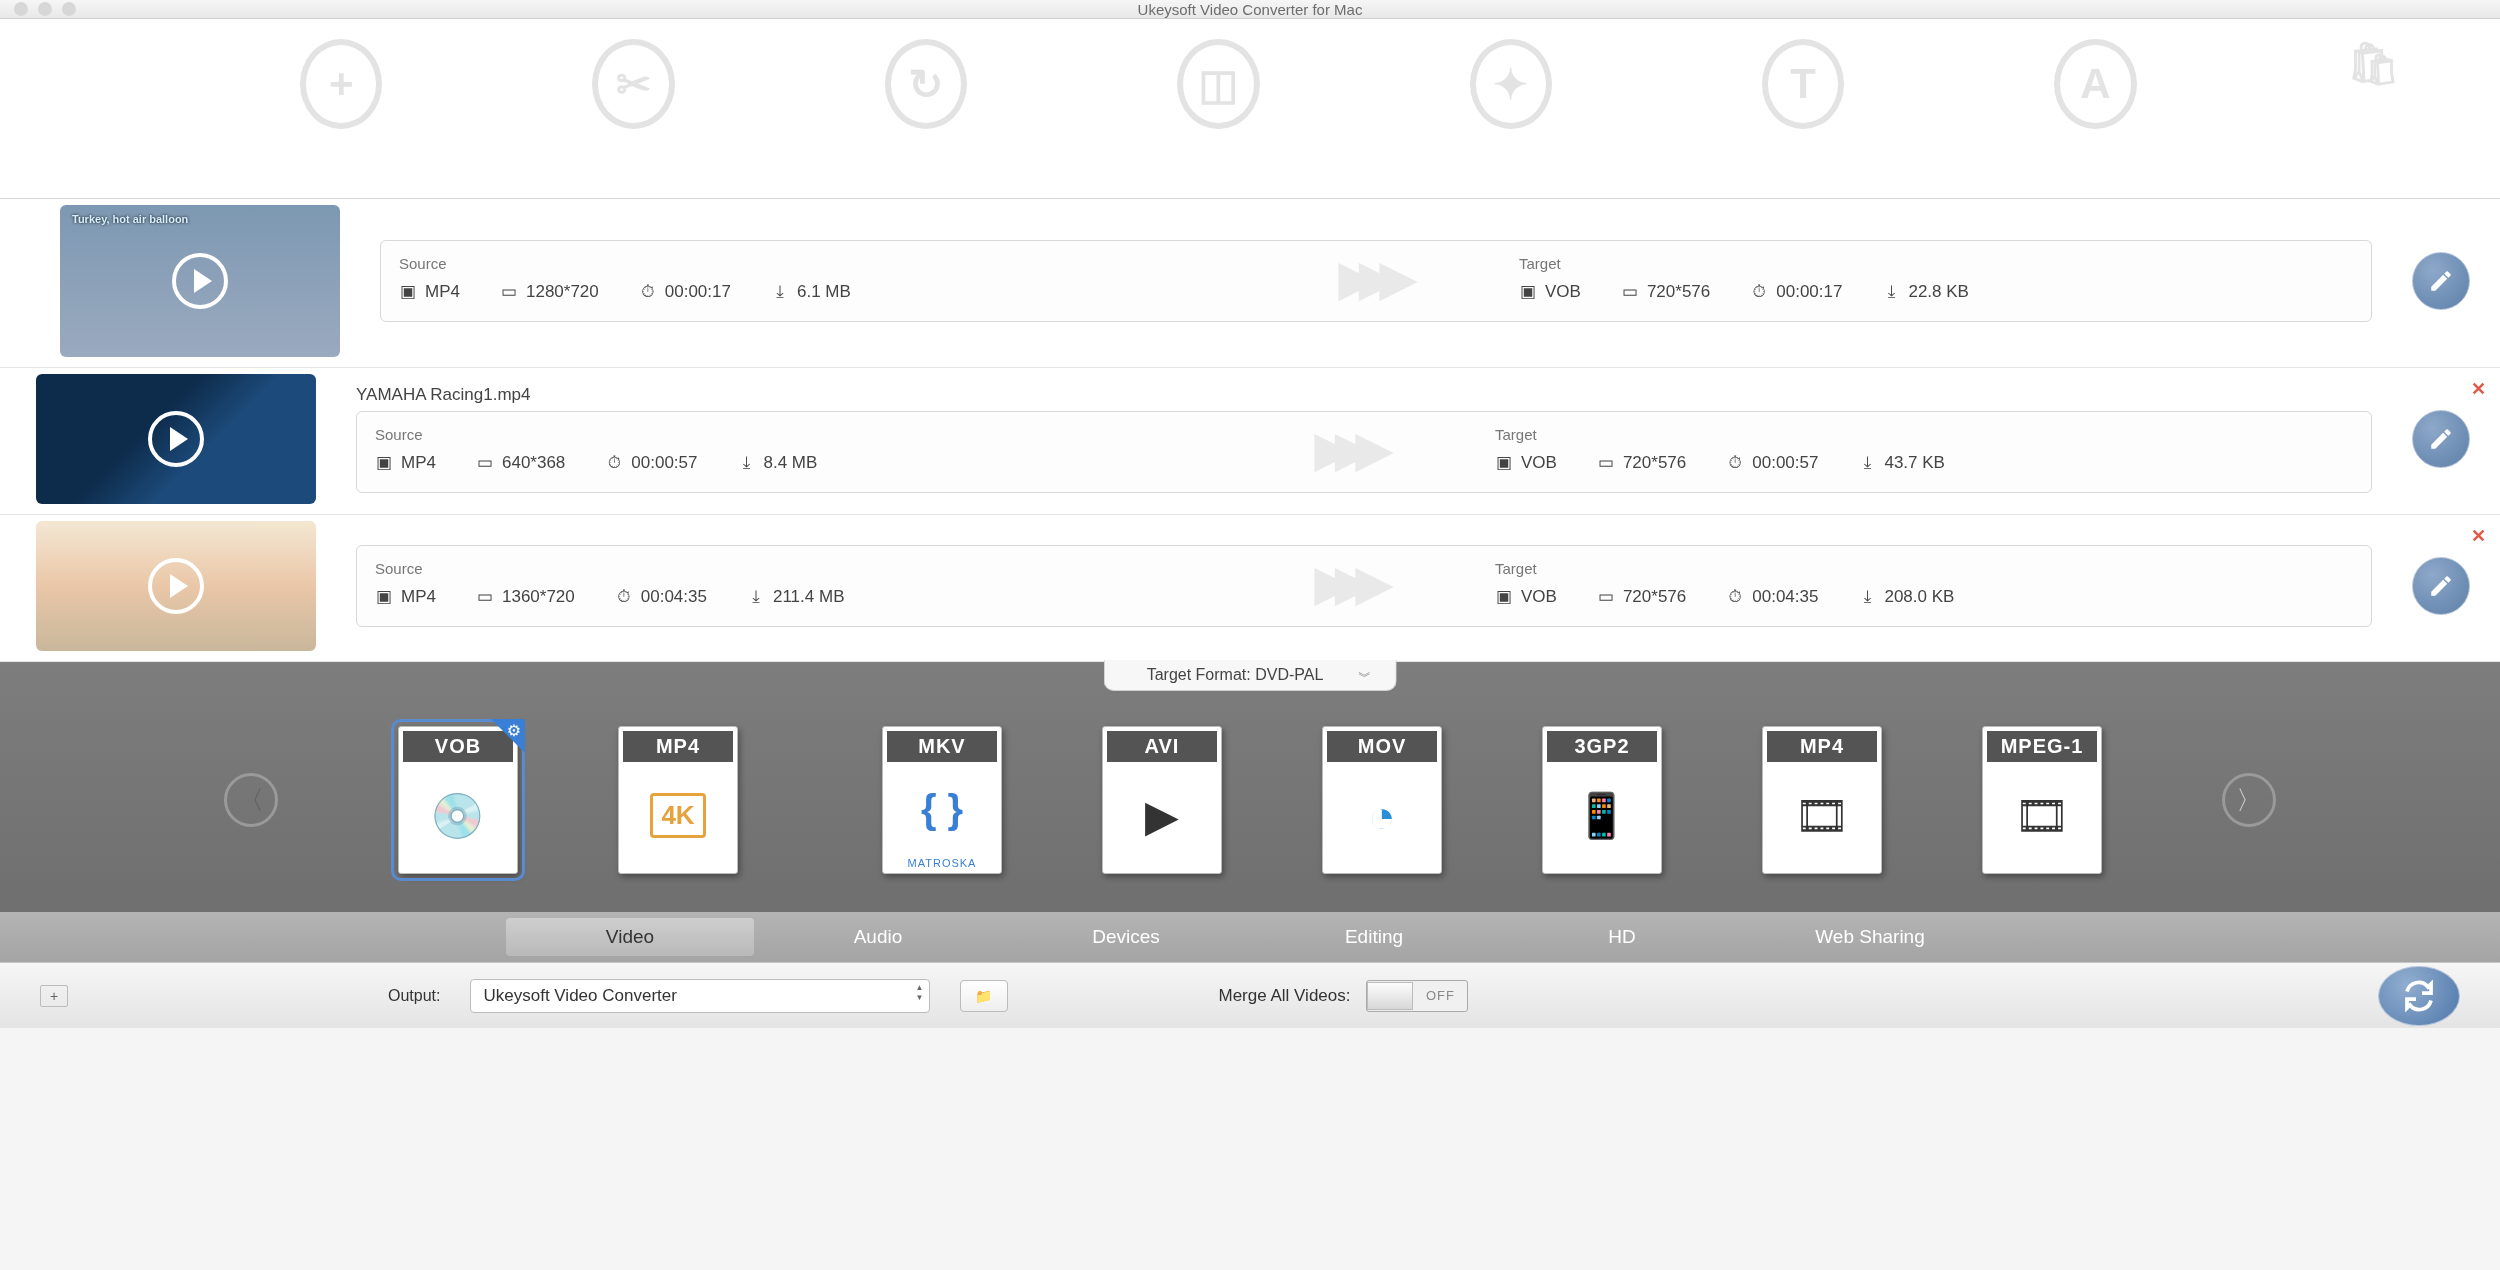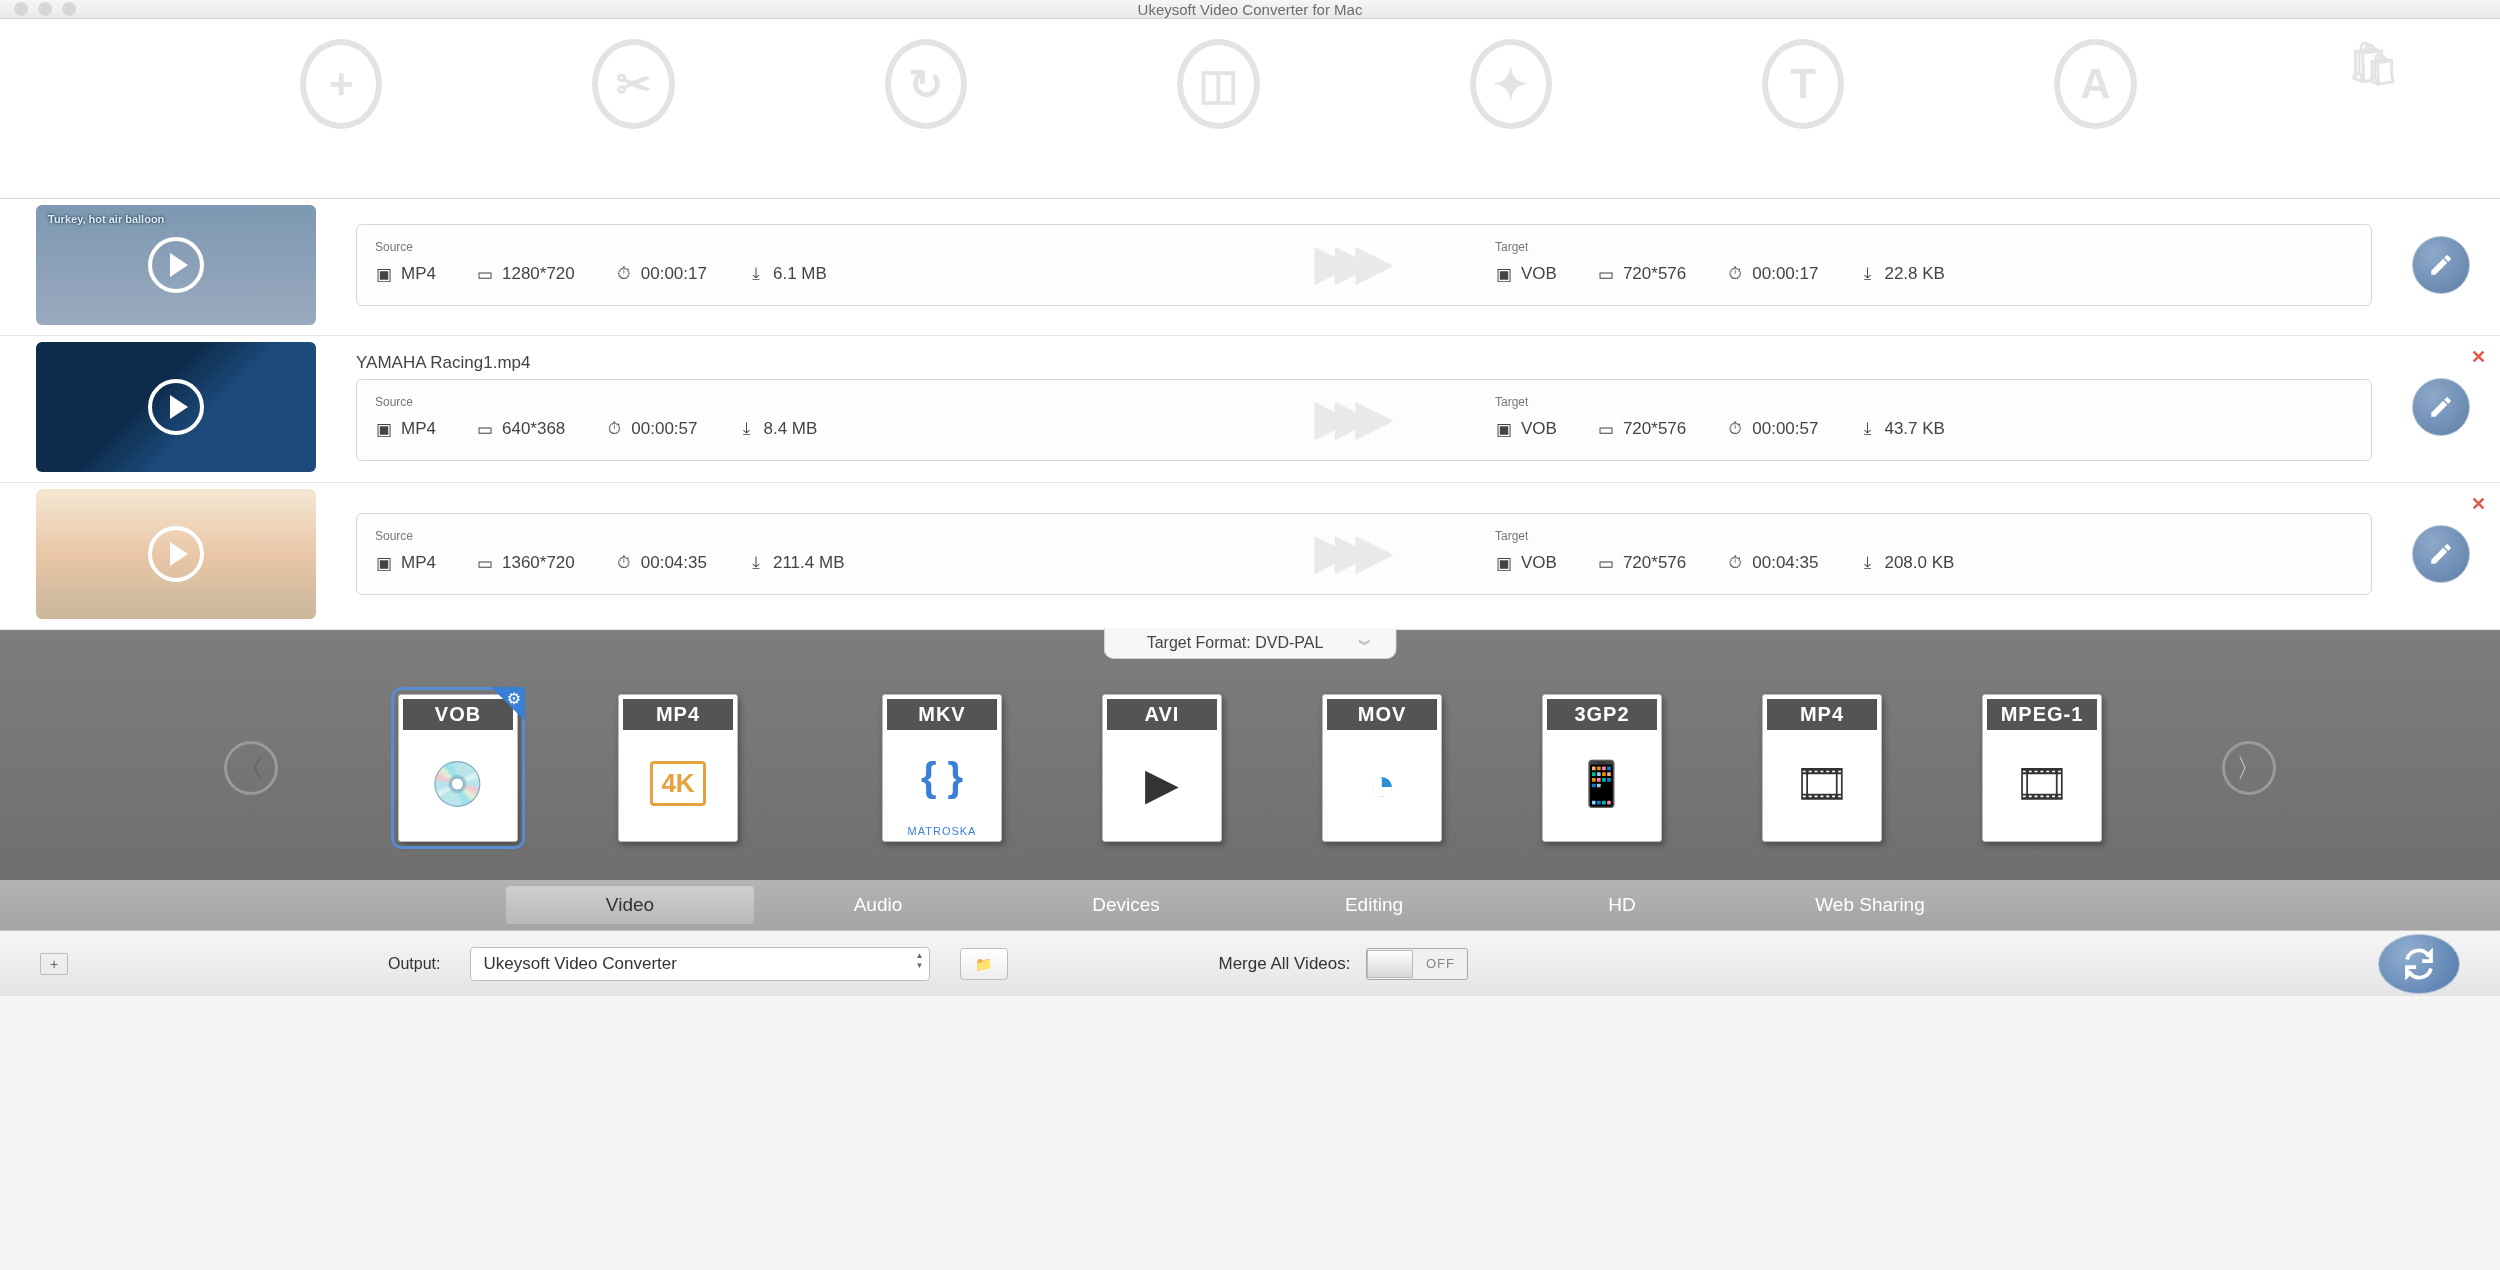--- a/index.html
+++ b/index.html
@@ -27,32 +27,32 @@
 .playcirc::after { content:""; border-left: 18px solid #fff; border-top: 12px solid transparent; border-bottom: 12px solid transparent; margin-left:5px; }
 .thumb-label { position:absolute; top:8px; left:12px; color:#d6f0ff; font-size:11px; font-weight:bold; text-shadow:0 0 3px #000; }
 
 .row-body { flex: 1; }
 .filename { font-size: 17px; color: #444; margin-bottom: 6px; }
 .card { border: 1px solid #d8d8d8; border-radius: 6px; padding: 8px 18px 14px 18px; display: flex; align-items: center; position: relative; background: #fdfdfd; }
 .col { flex: 0 0 auto; }
 .col.src { width: 820px; }
 .col.arrow { width: 300px; text-align: center; }
 .col.tgt { width: 700px; }
-.sect-label { color: #777; font-size: 12px; margin-bottom: 10px; }
+.sect-label { color: #777; font-size: 15px; margin-bottom: 10px; }
 .specs { display: flex; gap: 40px; align-items: center; color: #444; font-size: 17px; }
 .spec { display:flex; align-items:center; gap:8px; }
 .ic { width: 18px; height: 18px; display:inline-flex; align-items:center; justify-content:center; }
 .arrow-shape { display:inline-block; color:#e9e9e9; font-size:50px; letter-spacing:-18px; }
 
 .edit-btn { width: 58px; height: 58px; border-radius: 50%; background: radial-gradient(circle at 35% 30%, #8da8c9, #5d7fa8); display:flex; align-items:center; justify-content:center; flex-shrink:0; border:1px solid #b6c5d8; }
 .edit-btn svg { width:26px; height:26px; fill:#fff; }
 .close-x { position: absolute; top: 10px; right: 14px; color: #e05a4a; font-size: 18px; cursor: pointer; font-weight:bold; }
 
 
-.row.compact .thumb { height: 120px; }
+.row.compact .thumb { height: 152px; margin-left: 24px; }
 
 
 .format-tab-wrap { position: relative; height: 0; }
 .format-tab { position: absolute; left: 50%; transform: translateX(-50%); top: -2px; background: #f7f7f7; border: 1px solid #d0d0d0; border-top: none; border-radius: 0 0 10px 10px; padding: 6px 72px 6px 42px; font-size: 16px; color: #444; }
 .format-tab .chev { position:absolute; right:24px; top:8px; color:#888; font-size:13px; }
 
 
 .panel { background: linear-gradient(#7d7d7d,#6f6f6f); height: 250px; padding-top: 26px; display:flex; align-items:center; justify-content:center; gap: 120px; }
 .panel .nav { width:54px; height:54px; border:3px solid #9a9a9a; border-radius:50%; display:flex; align-items:center; justify-content:center; color:#cfcfcf; font-size:26px; }
 .panel .nav.left { color:#5e5e5e; }

